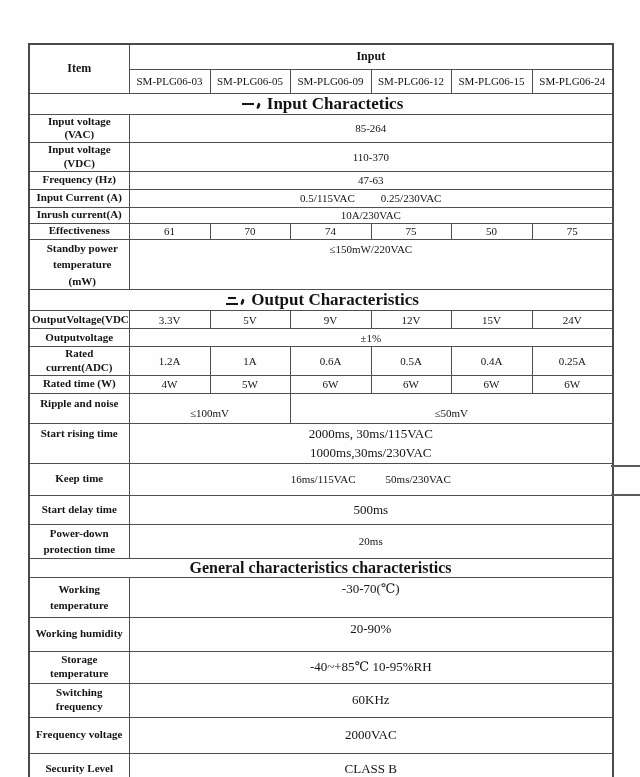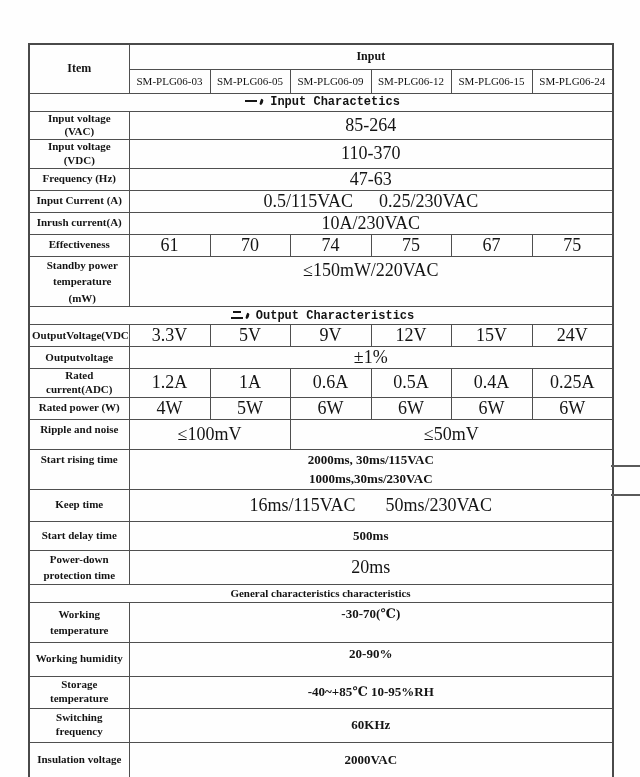--- a/index.html
+++ b/index.html
@@ -5,26 +5,26 @@
   html,body{margin:0;padding:0;background:#fff;}
   body{width:640px;height:777px;position:relative;overflow:hidden;
        font-family:"Liberation Serif","DejaVu Serif",serif;color:#141414;}
   .page{position:absolute;inset:0;background:#fefefe;}
   .spec-table{position:absolute;left:28px;top:43px;width:584px;
               border-collapse:collapse;table-layout:fixed;}
   .spec-table td{border:1px solid #4f4f4f;text-align:center;vertical-align:middle;
                  padding:0 2px;overflow:hidden;}
   .spec-table{border:2px solid #4a4a4a;}
   .lbl{font-weight:bold;font-size:11px;line-height:1.25;margin-top:8px;}
-  .val{font-size:18px;}
-  .val-b{font-size:13px;font-weight:bold;}
+  .val{font-size:11px;}
+  .val-b{font-size:13px;font-weight:normal;}
   .mdl{font-size:11px;font-family:Liberation Serif, serif;}
   .hdr{font-weight:bold;font-size:12px;}
-  .sec{text-align:right;font-weight:bold;font-size:12px;padding-left:5px !important;font-family:Liberation Mono, monospace;}
-  .sec-gen{text-align:left;font-weight:bold;font-size:11px;padding-left:1px !important;}
+  .sec{text-align:right;font-weight:bold;font-size:17px;padding-left:5px !important;}
+  .sec-gen{text-align:left;font-weight:bold;font-size:16px;padding-left:1px !important;}
   .left{text-align:left;padding-left:8px !important;}
   .v-top{vertical-align:top !important;padding-top:3px !important;}
   .v-bot{vertical-align:bottom !important;padding-bottom:4px !important;}
   .two-line div{line-height:1.5;}
   .sp{display:inline-block;width:26px;}
   .sp-lg{display:inline-block;width:30px;}
   
   .cjk-one{display:inline-block;width:12px;height:2px;background:#161616;
            vertical-align:middle;margin:0 0 2px 0;}
   .cjk-two{display:inline-block;width:12px;height:9px;position:relative;
@@ -94,21 +94,21 @@
       <tr style="height:16px">
         <td class="lbl">Inrush current(A)</td>
         <td class="val" colspan="6">10A/230VAC</td>
       </tr>
       <tr style="height:16px">
         <td class="lbl">Effectiveness</td>
         <td class="val">61</td>
         <td class="val">70</td>
         <td class="val">74</td>
         <td class="val">75</td>
-        <td class="val">67</td>
+        <td class="val">50</td>
         <td class="val">75</td>
       </tr>
       <tr style="height:32px">
         <td class="lbl left two-line">
           <div>Standby power</div>
           <div>temperature (mW)</div>
         </td>
         <td class="val v-top" colspan="6">≤150mW/220VAC</td>
       </tr>
 
@@ -134,21 +134,21 @@
       <tr style="height:18px">
         <td class="lbl">Rated current(ADC)</td>
         <td class="val">1.2A</td>
         <td class="val">1A</td>
         <td class="val">0.6A</td>
         <td class="val">0.5A</td>
         <td class="val">0.4A</td>
         <td class="val">0.25A</td>
       </tr>
       <tr style="height:18px">
-        <td class="lbl">Rated power (W)</td>
+        <td class="lbl">Rated time (W)</td>
         <td class="val">4W</td>
         <td class="val">5W</td>
         <td class="val">6W</td>
         <td class="val">6W</td>
         <td class="val">6W</td>
         <td class="val">6W</td>
       </tr>
       <tr style="height:30px">
         <td class="lbl v-top">Ripple and noise</td>
         <td class="val v-bot" colspan="2">≤100mV</td>
@@ -194,21 +194,21 @@
       </tr>
       <tr style="height:32px">
         <td class="lbl">Storage temperature</td>
         <td class="val-b" colspan="6">-40~+85℃ 10-95%RH</td>
       </tr>
       <tr style="height:34px">
         <td class="lbl">Switching frequency</td>
         <td class="val-b" colspan="6">60KHz</td>
       </tr>
       <tr style="height:36px">
-        <td class="lbl">Insulation voltage</td>
+        <td class="lbl">Frequency voltage</td>
         <td class="val-b" colspan="6">2000VAC</td>
       </tr>
       <tr style="height:33px">
         <td class="lbl">Security Level</td>
         <td class="val-b" colspan="6">CLASS B</td>
       </tr>
 
     </tbody>
   </table>
 

